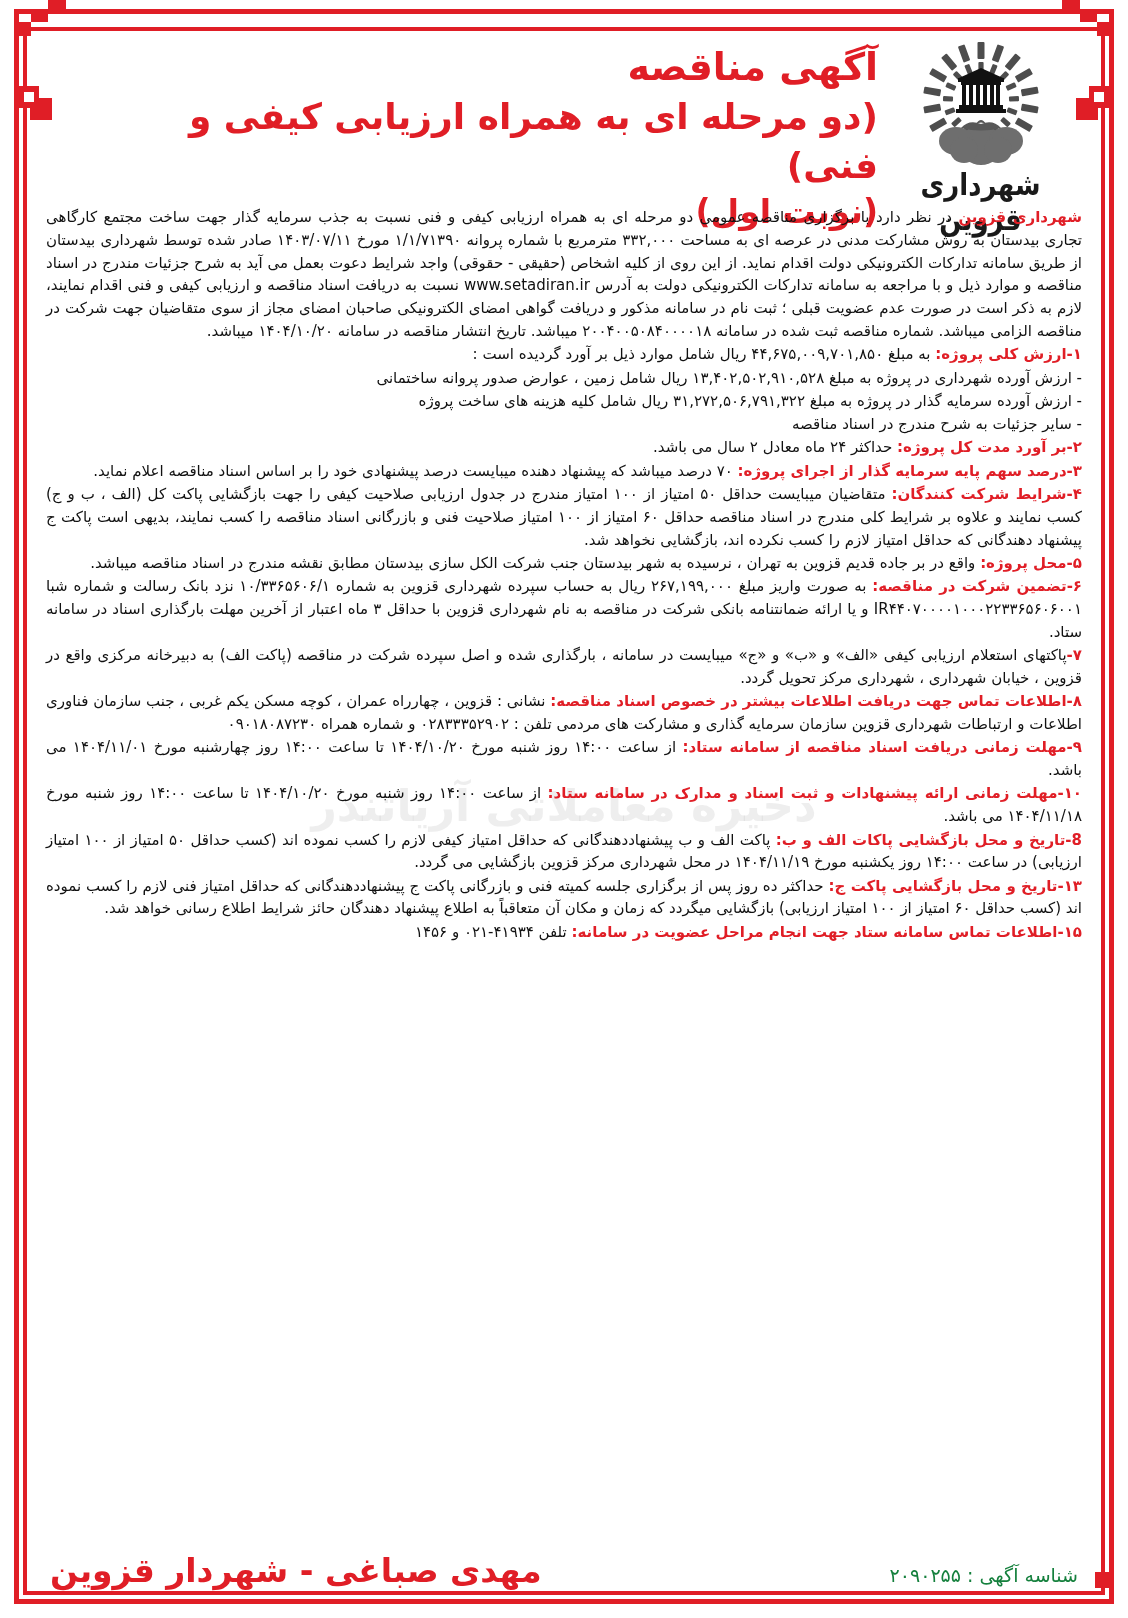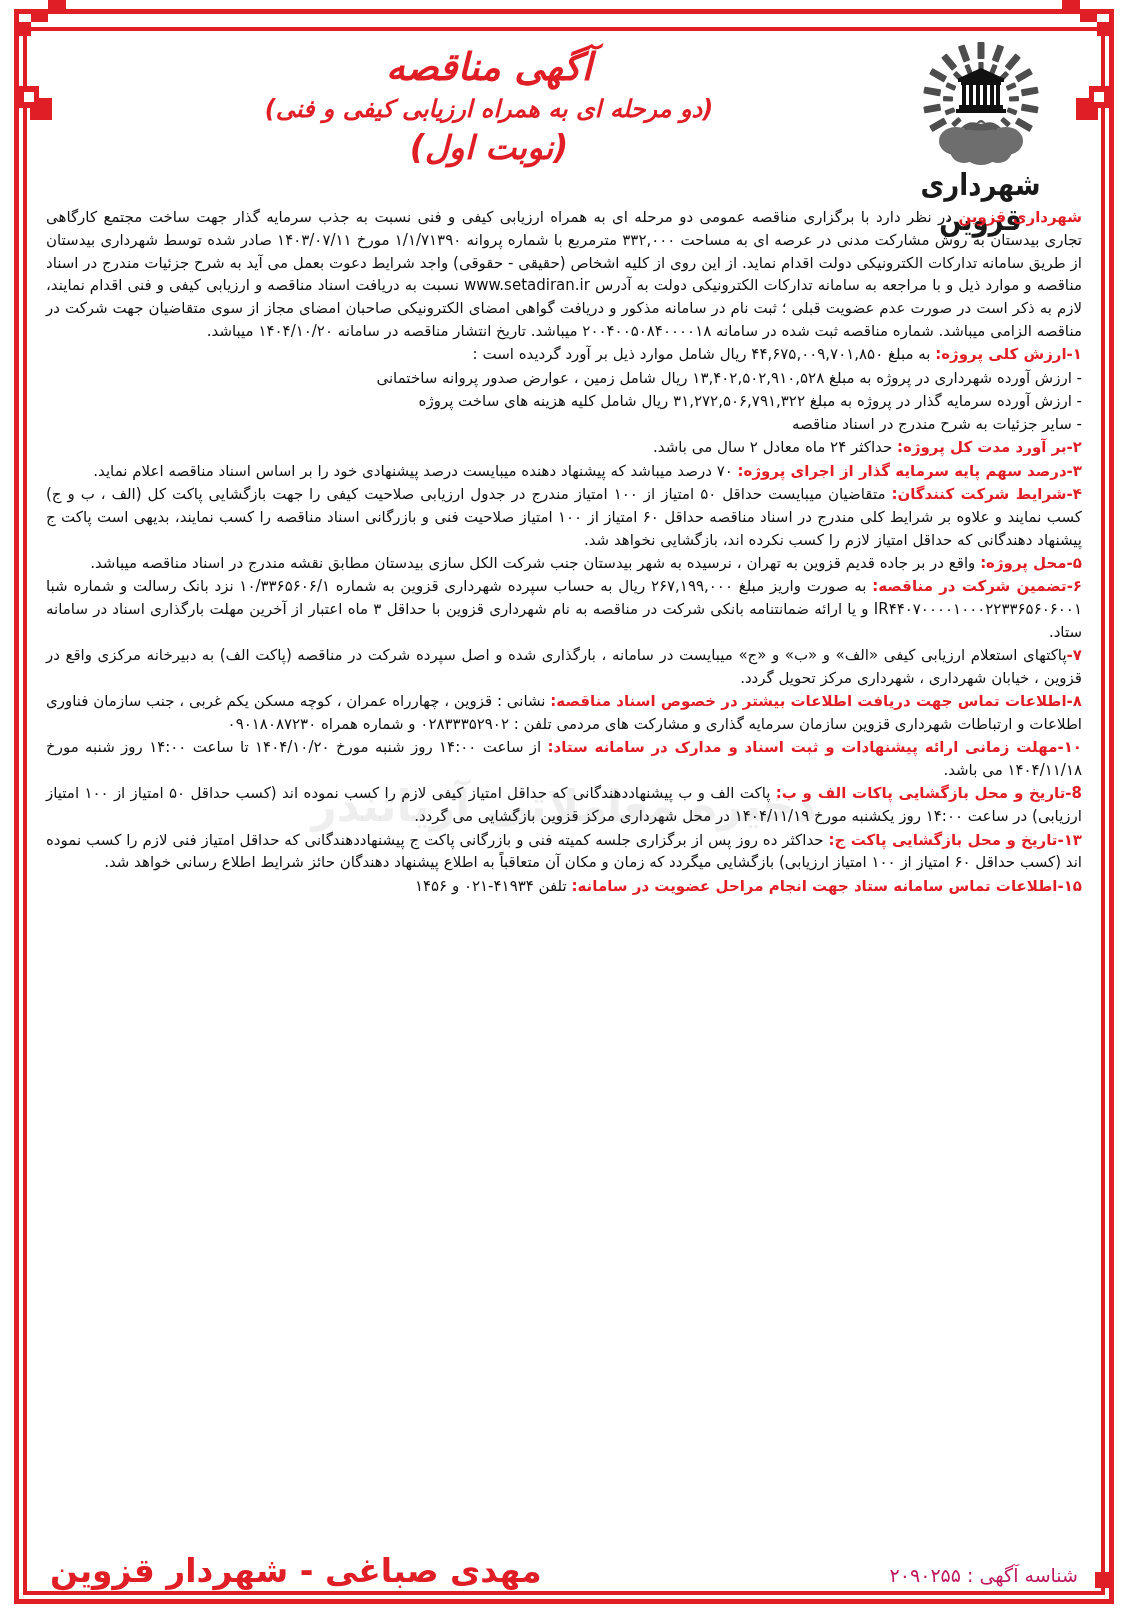--- a/index.html
+++ b/index.html
@@ -46,25 +46,25 @@
   .logo-wrap{
     position:absolute;right:10px;top:4px;width:185px;text-align:center;
   }
   .logo-svg{display:block;margin:0 auto;}
   .logo-name{
     font-size:26px;color:#1a1a1a;font-weight:bold;margin-top:-6px;
     font-family:"DejaVu Sans",sans-serif;letter-spacing:-1px;
     transform:scaleY(1.15);
   }
   .title-block{
-    position:absolute;right:205px;left:55px;top:8px;text-align:center;
-    color:#e01e26;font-weight:bold;line-height:1.35;font-style:italic;
+    position:absolute;right:205px;left:55px;top:8px;
+    color:#e01e26;font-weight:bold;line-height:1.35;
   }
   .t-line1{font-size:38px;}
-  .t-line2{font-size:24px;}
+  .t-line2{font-size:36px;}
   .t-line3{font-size:33px;}
 
   
   .content{
     position:absolute;left:46px;right:46px;top:206px;bottom:60px;
     text-align:justify;text-align-last:right;
     font-size:15px;line-height:1.52;color:#111;
     direction:rtl;
   }
   .content p{margin:0 0 0.5px 0;}
@@ -74,21 +74,21 @@
   .sub{display:block;}
 
   .footer{
     position:absolute;left:46px;right:46px;bottom:26px;height:40px;
   }
   .sig{
     position:absolute;left:4px;bottom:2px;color:#e01e26;
     font-weight:bold;font-size:33px;letter-spacing:1px;
   }
   .adid{
-    position:absolute;right:4px;bottom:6px;color:#be185d;font-size:19px;
+    position:absolute;right:4px;bottom:6px;color:#15803d;font-size:19px;
   }
   .watermark{
     position:absolute;left:0;right:0;top:780px;text-align:center;
     font-size:44px;color:rgba(120,120,120,0.13);font-weight:bold;
     pointer-events:none;letter-spacing:6px;
   }
 </style>
 </head>
 <body>
 
@@ -228,20 +228,23 @@
     </p>
 
     <p>
       <span class="lbl">۷-</span><span>پاکتهای استعلام ارزیابی کیفی «الف» و «ب» و «ج» میبایست در سامانه ، بارگذاری شده و اصل سپرده شرکت در مناقصه (پاکت الف) به دبیرخانه مرکزی واقع در قزوین ، خیابان شهرداری ، شهرداری مرکز تحویل گردد.</span>
     </p>
 
     <p>
       <span class="lbl">۸-</span><span class="lbl">اطلاعات تماس جهت دریافت اطلاعات بیشتر در خصوص اسناد مناقصه:</span><span> نشانی : قزوین ، چهارراه عمران ، کوچه مسکن یکم غربی ، جنب سازمان فناوری اطلاعات و ارتباطات شهرداری قزوین سازمان سرمایه گذاری و مشارکت های مردمی تلفن : ۰۲۸۳۳۳۵۲۹۰۲ و شماره همراه ۰۹۰۱۸۰۸۷۲۳۰</span>
     </p>
 
+    <p>
+      <span class="lbl">۹-</span><span class="lbl">مهلت زمانی دریافت اسناد مناقصه از سامانه ستاد:</span><span> از ساعت ۱۴:۰۰ روز شنبه مورخ ۱۴۰۴/۱۰/۲۰ تا ساعت ۱۴:۰۰ روز چهارشنبه مورخ ۱۴۰۴/۱۱/۰۱ می باشد.</span>
+    </p>
 
     <p>
       <span class="lbl">۱۰-</span><span class="lbl">مهلت زمانی ارائه پیشنهادات و ثبت اسناد و مدارک در سامانه ستاد:</span><span> از ساعت ۱۴:۰۰ روز شنبه مورخ ۱۴۰۴/۱۰/۲۰ تا ساعت ۱۴:۰۰ روز شنبه مورخ ۱۴۰۴/۱۱/۱۸ می باشد.</span>
     </p>
 
 
     <p>
       <span class="lbl">8-</span><span class="lbl">تاریخ و محل بازگشایی پاکات الف و ب:</span><span> پاکت الف و ب پیشنهاددهندگانی که حداقل امتیاز کیفی لازم را کسب نموده اند (کسب حداقل ۵۰ امتیاز از ۱۰۰ امتیاز ارزیابی) در ساعت ۱۴:۰۰ روز یکشنبه مورخ ۱۴۰۴/۱۱/۱۹ در محل شهرداری مرکز قزوین بازگشایی می گردد.</span>
     </p>
 

